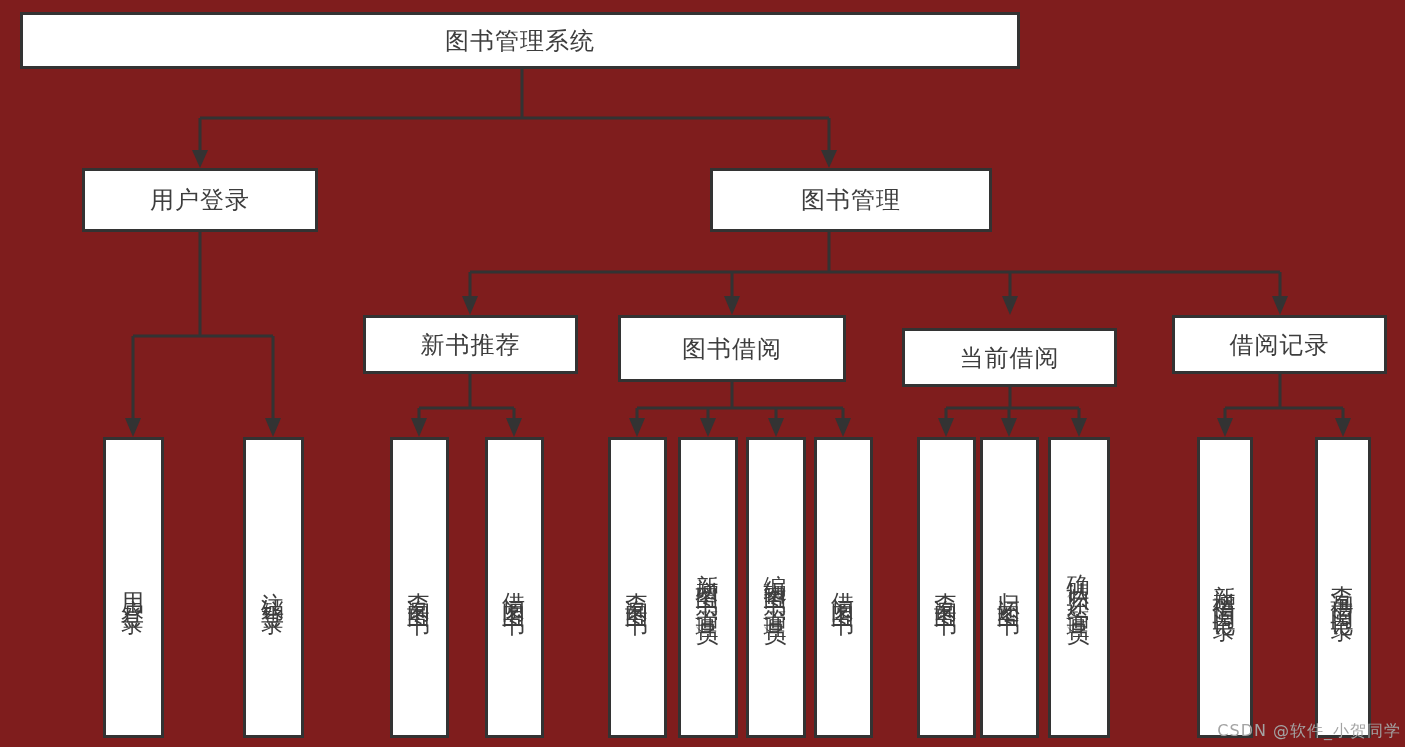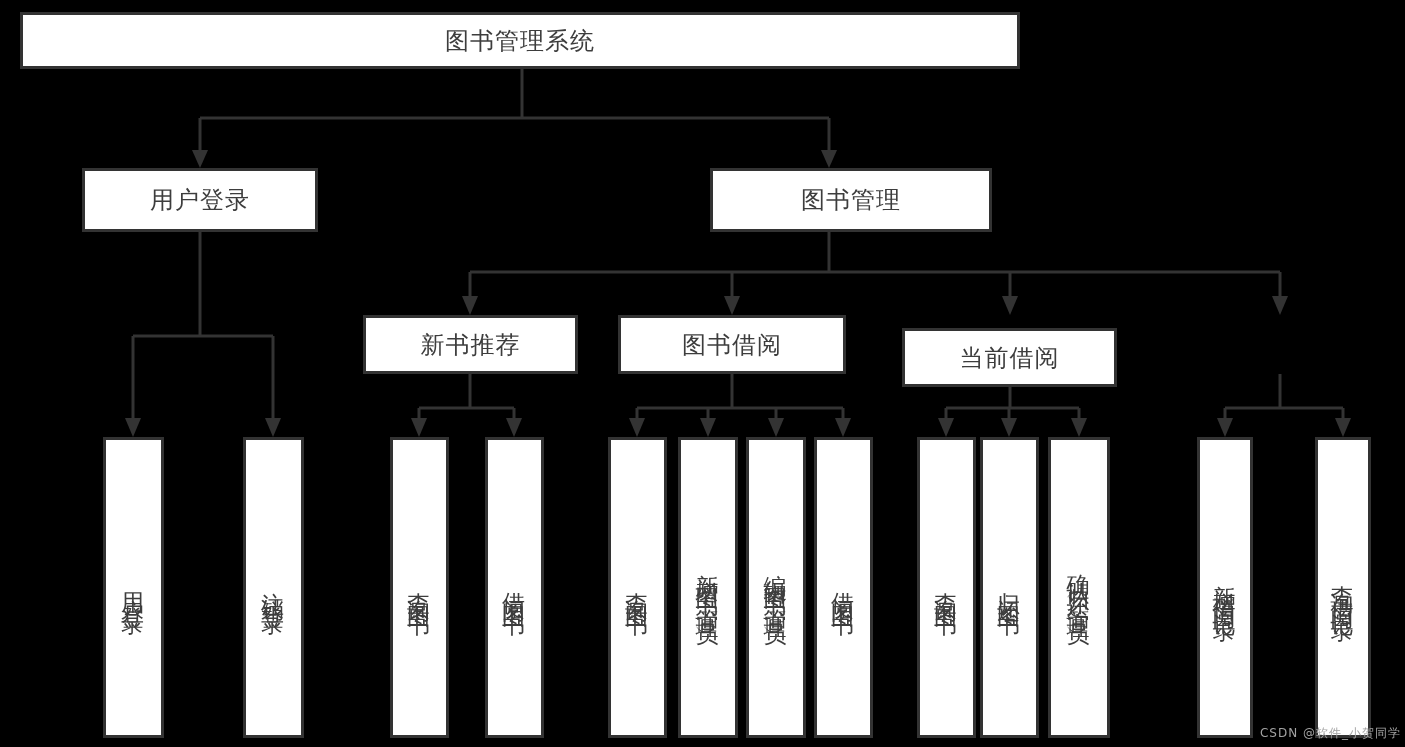--- a/index.html
+++ b/index.html
@@ -1,20 +1,20 @@
 <!DOCTYPE html>
 <html><head>
 <meta charset="utf-8">
 <style>
   html, body { margin: 0; padding: 0; background: #ffffff; }
   .canvas {
     position: relative;
     width: 1405px;
     height: 747px;
-    background: #000000;
+    background: #7f1d1d;
     font-family: "DejaVu Sans", "Liberation Sans", sans-serif;
     overflow: hidden;
   }
   .connectors {
     position: absolute;
     left: 0; top: 0;
     width: 1405px; height: 747px;
   }
   .connectors path { stroke: #333333; stroke-width: 3; fill: none; }
   .connectors polygon { fill: #333333; stroke: none; }
@@ -40,21 +40,21 @@
     letter-spacing: 7px;
     white-space: nowrap;
   }
   
   .n-root            { left: 20px;   top: 12px;  width: 1000px; height: 57px; }
   
   .n-user-login      { left: 82px;   top: 168px; width: 236px;  height: 64px; }
   .n-book-mgmt       { left: 710px;  top: 168px; width: 282px;  height: 64px; }
   
   .n-new-book        { left: 363px;  top: 315px; width: 215px;  height: 59px; text-align: center; }
-  .n-book-borrow     { left: 618px;  top: 315px; width: 228px;  height: 59px; }
+  .n-book-borrow     { left: 618px;  top: 315px; width: 228px;  height: 67px; }
   .n-current-borrow  { left: 902px;  top: 315px; width: 215px;  height: 59px; margin-top: 13px; }
   .n-borrow-records  { left: 1172px; top: 315px; width: 215px;  height: 59px; }
   
   .leaf { top: 437px; height: 301px; }
   .n-ul1 { left: 103px;  width: 61px; }
   .n-ul2 { left: 243px;  width: 61px; }
   .n-nb1 { left: 390px;  width: 59px; }
   .n-nb2 { left: 485px;  width: 59px; }
   .n-bb1 { left: 608px;  width: 59px; }
   .n-bb2 { left: 678px;  width: 60px; }
@@ -62,21 +62,21 @@
   .n-bb4 { left: 814px;  width: 59px; }
   .n-cb1 { left: 917px;  width: 59px; }
   .n-cb2 { left: 980px;  width: 59px; }
   .n-cb3 { left: 1048px; width: 62px; }
   .n-br1 { left: 1197px; width: 56px; }
   .n-br2 { left: 1315px; width: 56px; }
   .watermark {
     position: absolute;
     right: 4px;
     bottom: 5px;
-    font-size: 12px;
+    font-size: 16px;
     color: #a3a3a3;
     letter-spacing: 1px;
     white-space: nowrap;
   }
 </style>
 </head>
 <body>
 
 <div class="canvas">
 
@@ -143,20 +143,23 @@
 
   <div class="node h n-new-book">
     <span>新书推荐</span>
   </div>
   <div class="node h n-book-borrow">
     <span>图书借阅</span>
   </div>
   <div class="node h n-current-borrow">
     <span>当前借阅</span>
   </div>
+  <div class="node h n-borrow-records">
+    <span>借阅记录</span>
+  </div>
 
   <div class="node v leaf n-ul1">
     <span>用户登录</span>
   </div>
   <div class="node v leaf n-ul2">
     <span>注销登录</span>
   </div>
 
   <div class="node v leaf n-nb1">
     <span>查询图书</span>

